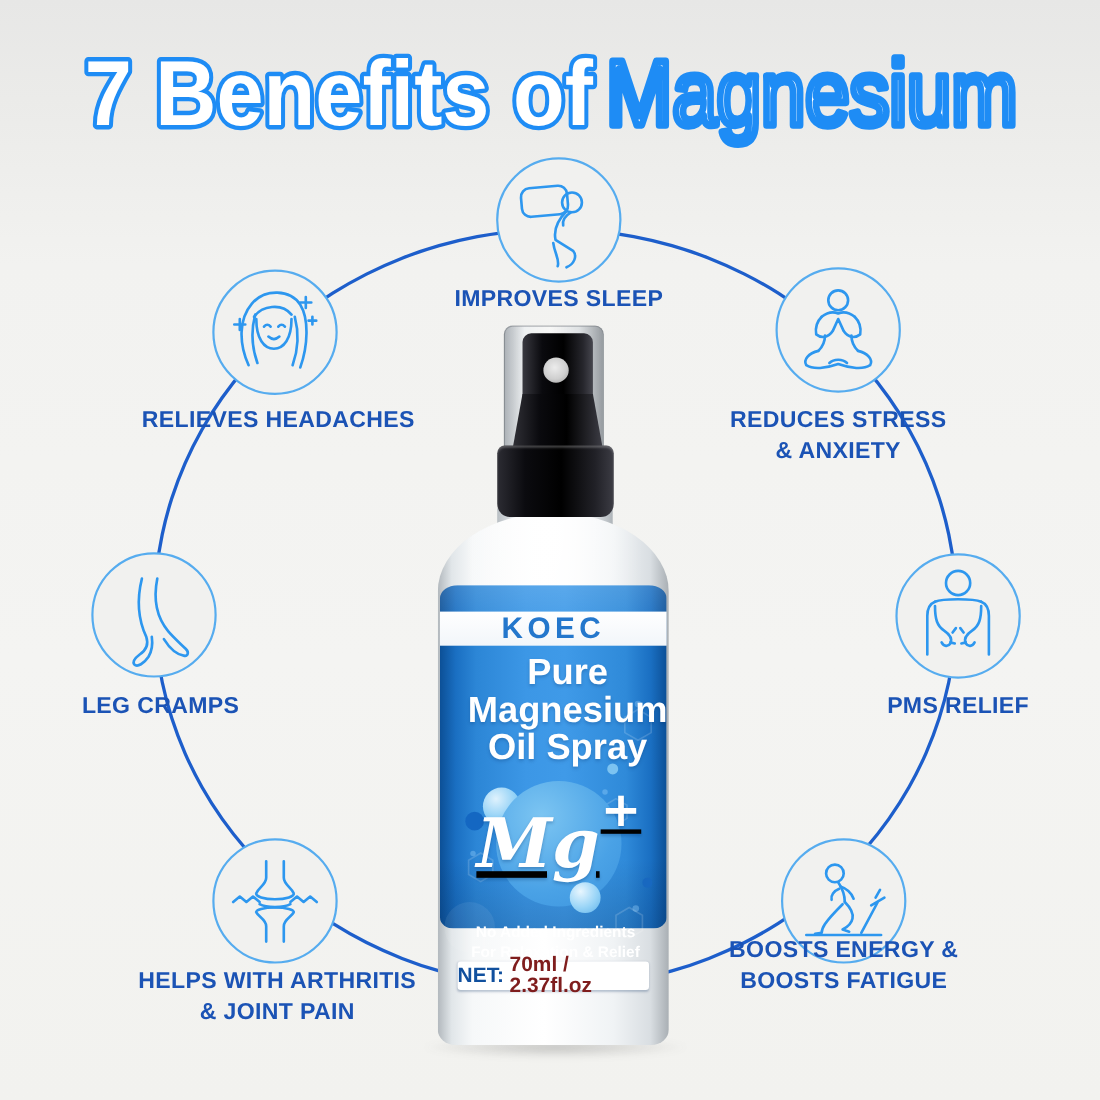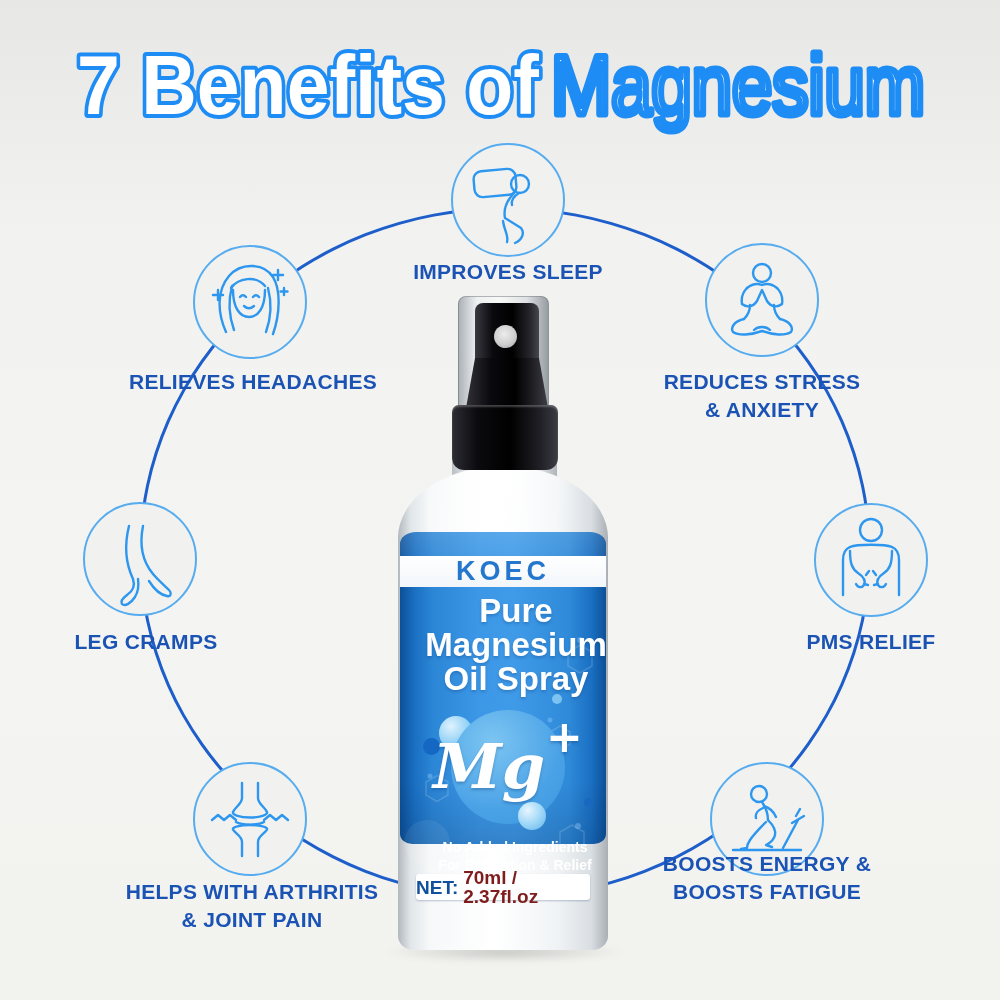--- a/index.html
+++ b/index.html
@@ -58,34 +58,34 @@
       linear-gradient(180deg,rgba(255,255,255,.14),rgba(255,255,255,0) 18%,rgba(0,0,0,0) 80%,rgba(0,30,70,.18) 100%),
       linear-gradient(90deg,#0c5097 0%,#1a6fc2 7%,#2c86d6 16%,#3c97e6 38%,#3f9ae8 55%,#2f8ad9 82%,#1a6fc2 93%,#0c5097 100%);}
   .hexes{position:absolute;left:0;top:0;z-index:1;}
   .band{position:absolute;left:0;top:24px;width:100%;height:31px;z-index:2;
     background:linear-gradient(180deg,#ffffff,#f2f6fa);display:flex;align-items:center;justify-content:center;}
   .brand{font:800 27px/31px "Liberation Sans",sans-serif;color:#2477cc;letter-spacing:4px;}
   .pname{position:absolute;left:0;top:62px;width:100%;z-index:2;text-align:center;
     font:700 33px/34px "Liberation Sans",sans-serif;color:#ffffff;text-shadow:0 2px 3px rgba(0,45,100,.25);margin-left:13px;}
   .mg-badge{position:absolute;left:51px;top:178px;width:114px;height:114px;z-index:2;border-radius:50%;
     background:radial-gradient(circle at 36% 28%,#7cc5f2,#4aa2e6 62%,#3b93dd 100%);
-    display:flex;align-items:center;justify-content:center;}
+    display:flex;align-items:center;justify-content:center;text-decoration:underline;}
   .mg{font:700 italic 62px/1 "DejaVu Serif",serif;color:#fff;text-shadow:0 2px 3px rgba(0,50,110,.3);}
   .mgplus{font:700 44px/1 "DejaVu Sans",sans-serif;color:#fff;transform:translateY(-30px);margin-left:1px;
     text-shadow:0 2px 3px rgba(0,50,110,.3);}
   .bub{position:absolute;border-radius:50%;z-index:2;}
   .bub1{left:39px;top:184px;width:34px;height:34px;
     background:radial-gradient(circle at 35% 30%,#dff2fd,#8fd0f6 55%,#57b0e9);}
   .bub2{left:23px;top:206px;width:17px;height:17px;background:#1467c2;}
   .bub3{left:118px;top:270px;width:28px;height:28px;
     background:radial-gradient(circle at 35% 30%,#e8f6fe,#9ad5f7 55%,#5fb3ea);}
   .bub4{left:152px;top:162px;width:10px;height:10px;background:#7cc3f1;}
   .bub5{left:184px;top:266px;width:9px;height:9px;background:#1868c0;}
   .bub6{left:4px;top:288px;width:46px;height:46px;background:rgba(255,255,255,.07);}
-  .tagline{position:absolute;left:12px;top:306px;width:100%;z-index:2;text-align:center;
+  .tagline{position:absolute;left:2px;top:306px;width:100%;z-index:2;text-align:center;
     font:700 14px/18px "Liberation Sans",sans-serif;color:#ffffff;}
   .netbox{position:absolute;left:16px;top:342px;width:174px;height:26px;z-index:2;border-radius:3px;
     background:#ffffff;display:flex;align-items:center;justify-content:center;gap:5px;
     box-shadow:0 1px 2px rgba(0,40,90,.25);}
   .netlabel{font:800 19px/1 "Liberation Sans",sans-serif;color:#11509e;}
   .netvalue{font:700 19px/1 "Liberation Sans",sans-serif;color:#7f1d1d;}
   .bottom-rim{position:absolute;left:400px;top:914px;width:206px;height:38px;z-index:4;
     border-radius:4px 4px 40px 40px / 4px 4px 20px 20px;
     background:linear-gradient(180deg,#557austin 0%,#4c6d93 0%,#50585e 22%,#2b2a27 48%,#141412 78%,#232320 100%);}
 </style>

